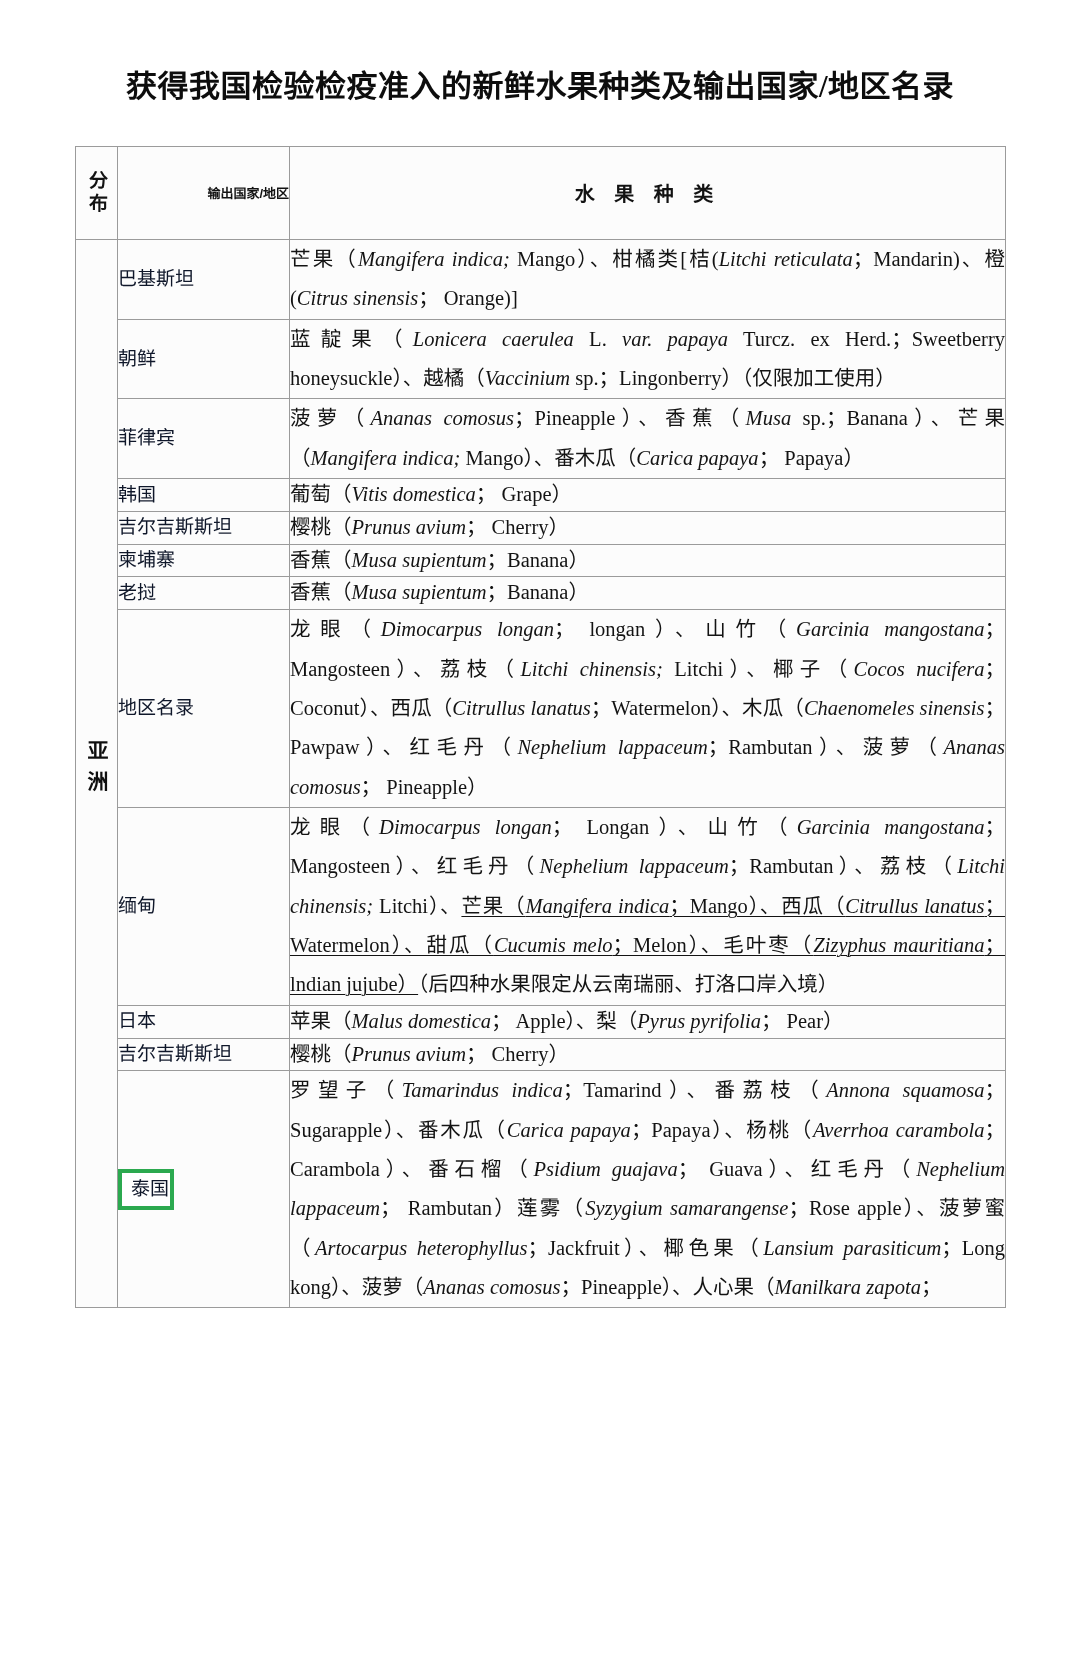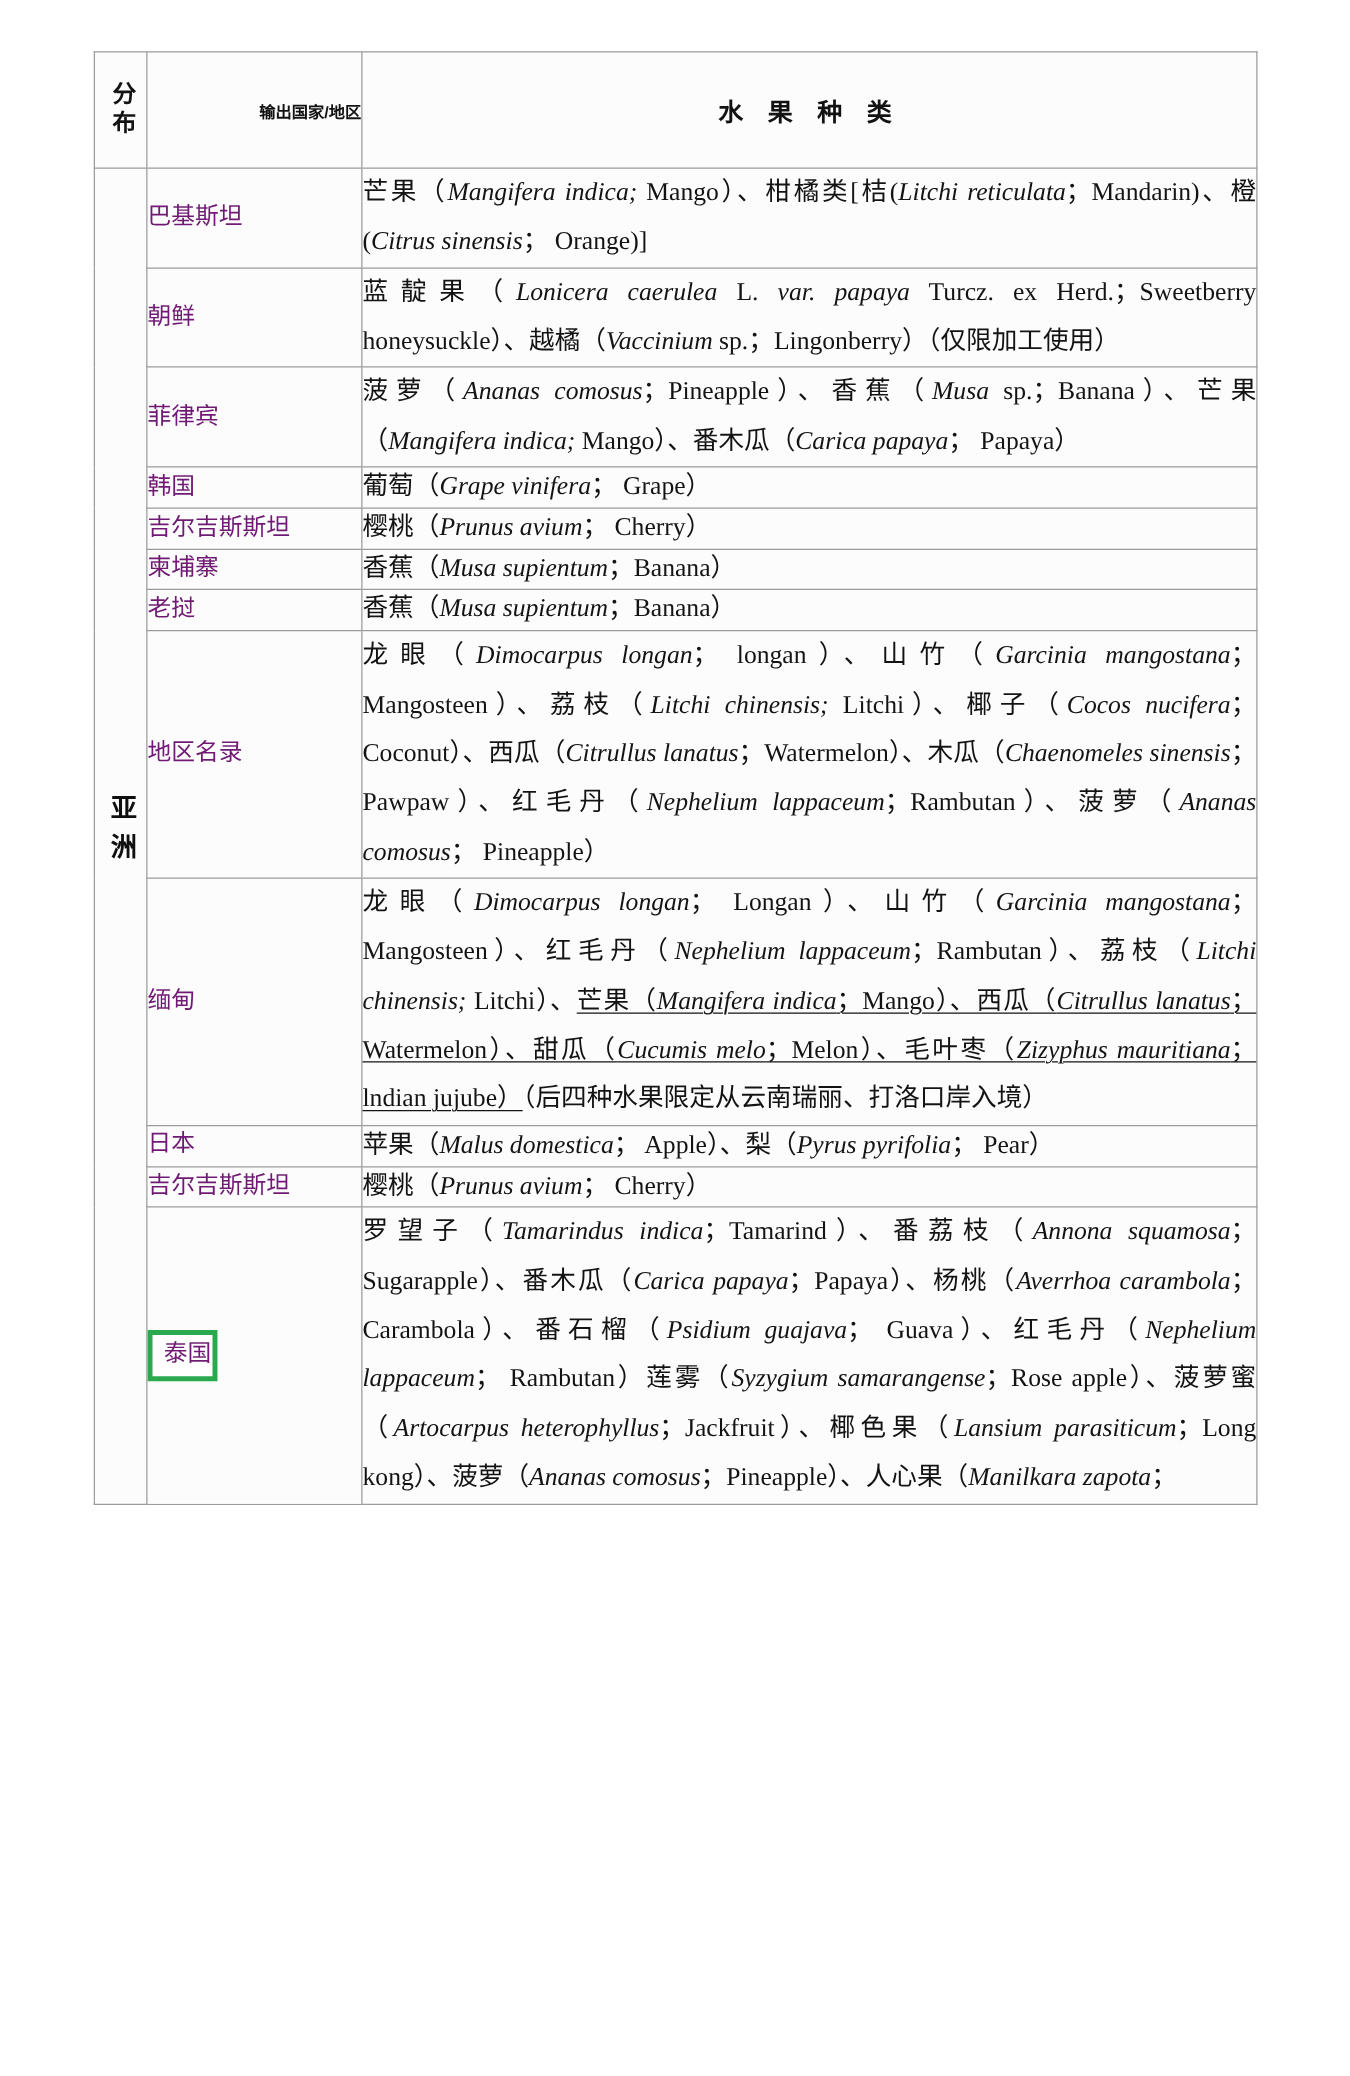--- a/index.html
+++ b/index.html
@@ -110,21 +110,21 @@
     letter-spacing: 10px;
     line-height: 1;
     display: inline-block;
   }
 
   
   .country-cell {
     padding: 10px 12px;
     font-family: "Liberation Sans", "DejaVu Sans", sans-serif;
     font-size: 19px;
-    color: #701a75;
+    color: #0f172a;
     vertical-align: middle;
     line-height: 1.4;
     white-space: nowrap;
   }
   .country-cell.highlight-host {
     position: relative;
   }
   .country-name.boxed {
     display: inline-block;
     border: 4px solid #2ba94f;
@@ -147,20 +147,21 @@
   .fruit-cell.compact { line-height: 1.55; }
 
   .sci { font-style: italic; margin-top: 16px; }
   .uline { text-decoration: underline; text-decoration-thickness: 1px; text-underline-offset: 3px; }
 </style>
 </head>
 <body>
 
 <div class="page">
 
+  <h1 class="doc-title">获得我国检验检疫准入的新鲜水果种类及输出国家/地区名录</h1>
 
   <div class="table-wrap">
     <table class="fruit-table">
       <colgroup>
         <col class="c-region">
         <col class="c-country">
         <col class="c-fruit">
       </colgroup>
       <tbody>
 
@@ -185,21 +186,21 @@
           <td class="fruit-cell">蓝靛果（<span class="sci">Lonicera caerulea</span> L. <span class="sci">var. papaya</span> Turcz. ex Herd.；Sweetberry honeysuckle）、越橘（<span class="sci">Vaccinium</span> sp.；Lingonberry）（仅限加工使用）</td>
         </tr>
 
         <tr>
           <td class="country-cell">菲律宾</td>
           <td class="fruit-cell">菠萝（<span class="sci">Ananas comosus</span>；Pineapple）、香蕉（<span class="sci">Musa</span> sp.；Banana）、芒果（<span class="sci">Mangifera indica;</span> Mango）、番木瓜（<span class="sci">Carica papaya</span>； Papaya）</td>
         </tr>
 
         <tr>
           <td class="country-cell">韩国</td>
-          <td class="fruit-cell compact">葡萄（<span class="sci">Grape vinifera</span>； Grape）</td>
+          <td class="fruit-cell compact">葡萄（<span class="sci">Vitis domestica</span>； Grape）</td>
         </tr>
 
         <tr>
           <td class="country-cell">吉尔吉斯斯坦</td>
           <td class="fruit-cell compact">樱桃（<span class="sci">Prunus avium</span>； Cherry）</td>
         </tr>
 
         <tr>
           <td class="country-cell">柬埔寨</td>
           <td class="fruit-cell compact">香蕉（<span class="sci">Musa supientum</span>；Banana）</td>

